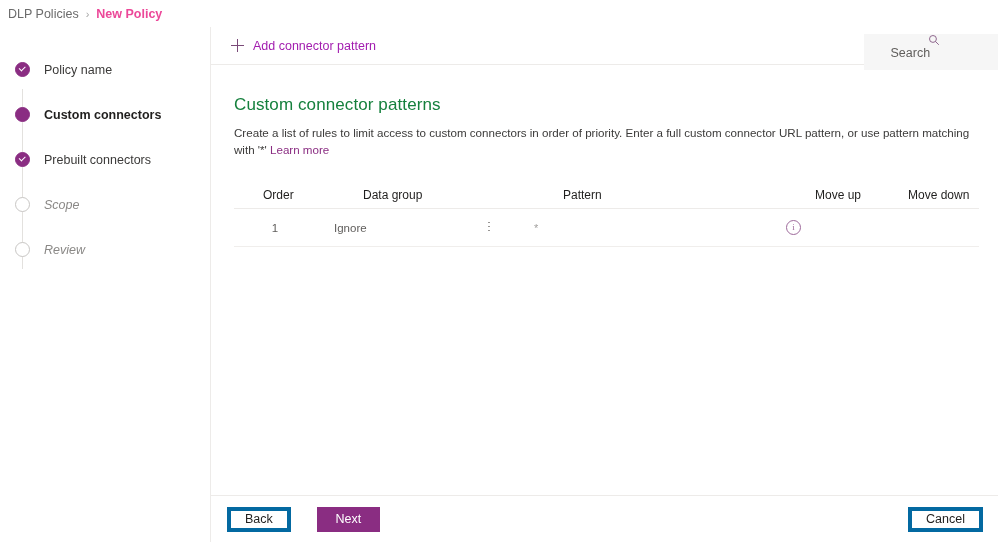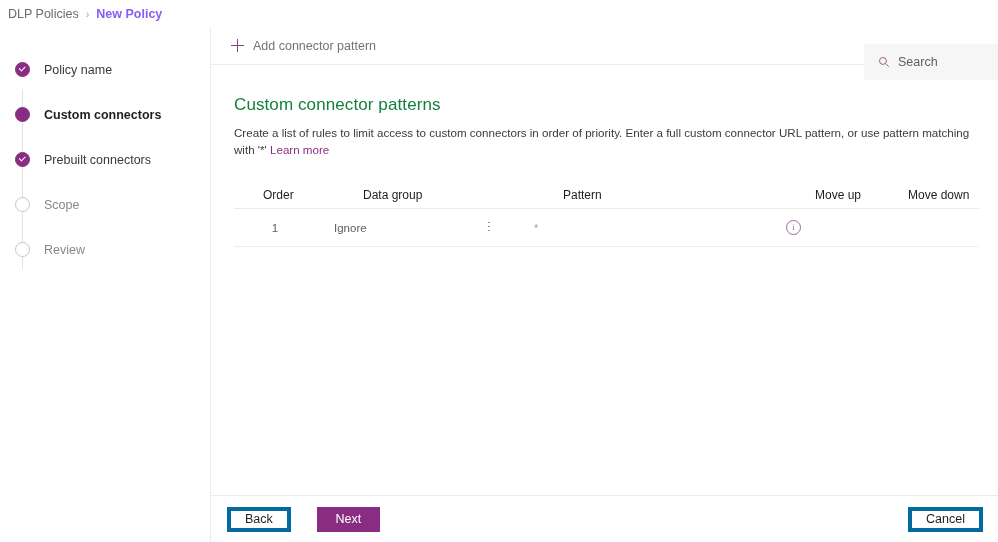--- a/index.html
+++ b/index.html
@@ -36,21 +36,21 @@
   .crumb-link {
     color: #6b6b6b;
     cursor: pointer;
   }
   .crumb-sep {
     color: #a6a6a6;
     margin: 0 7px;
     font-size: 11px;
   }
   .crumb-current {
-    color: #8b5cf6;
+    color: #ec4899;
     font-weight: bold;
   }
 
   
   .rail {
     position: absolute;
     left: 0;
     top: 27px;
     width: 210px;
     height: 515px;
@@ -106,21 +106,21 @@
     width: 1px;
     background: #e3e1de;
     z-index: 1;
   }
   .step-label {
     margin-left: 14px;
     font-size: 12.5px;
     color: #3b3a39;
     white-space: nowrap;
   }
-  .step-label.muted { color: #8a8886; }
+  .step-label.muted { color: #8a8886; font-style: italic; }
   .step-label.active { font-weight: bold; color: #201f1e; }
 
   
   .content {
     position: absolute;
     left: 210px;
     top: 27px;
     width: 788px;
     height: 515px;
     border-left: 1px solid #edebe9;
@@ -135,21 +135,21 @@
     border-bottom: 1px solid #edebe9;
     display: flex;
     align-items: stretch;
   }
   .cmd-button {
     display: flex;
     align-items: center;
     padding: 0 12px 0 20px;
     cursor: pointer;
     font-size: 12.5px;
-    color: #737373;
+    color: #a21caf;
     background: transparent;
     border: none;
     font-family: inherit;
   }
   .plus-icon {
     display: inline-block;
     width: 13px;
     height: 13px;
     position: relative;
     margin-right: 9px;
@@ -163,29 +163,30 @@
   }
   .plus-icon::before {
     left: 0; top: 6px; width: 13px; height: 1.2px;
   }
   .plus-icon::after {
     top: 0; left: 6px; height: 13px; width: 1.2px;
   }
   .search-box {
     position: absolute;
     right: 0;
-    top: 17px;
+    top: 7px;
     width: 134px;
     height: 36px;
     background: #f6f6f6;
     display: flex;
     align-items: center;
     padding-left: 14px;
     box-sizing: border-box;
     cursor: text;
+    flex-direction: column;
   }
   .search-icon {
     width: 12px;
     height: 12px;
     margin-right: 8px;
     flex: 0 0 auto;
     color: #7a4a78;
   }
   .search-input {
     border: none;

